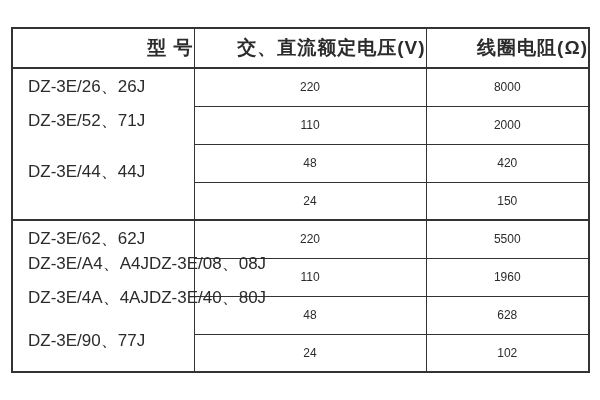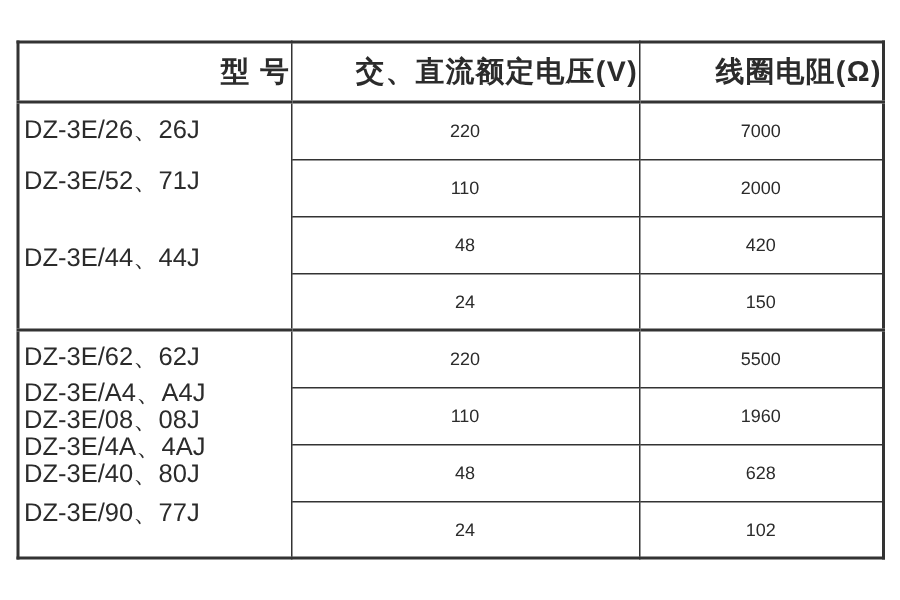--- a/index.html
+++ b/index.html
@@ -50,35 +50,35 @@
     border-top-width: 2px;
   }
   .spec-table td.model-cell {
     vertical-align: top;
     padding: 0;
   }
   .model-grid {
     display: grid;
     grid-template-rows: repeat(4, 1fr);
     height: 136px;
-    padding-left: 3px;
+    padding-left: 15px;
     box-sizing: border-box;
   }
   .model-item {
     display: flex;
     align-items: center;
     font-size: 17px;
     white-space: nowrap;
   }
   .model-item.span-2 {
     grid-row: span 2;
   }
   .model-pair {
     display: flex;
-    flex-direction: column;
+    flex-direction: row;
     justify-content: center;
   }
   .model-pair .model-line {
     font-size: 17px;
     line-height: 18px;
     white-space: nowrap;
   }
 </style>
 </head>
 <body>
@@ -99,21 +99,21 @@
 
       <tr class="body-row">
         <td class="model-cell" rowspan="4">
           <div class="model-grid">
             <div class="model-item">DZ-3E/26、26J</div>
             <div class="model-item">DZ-3E/52、71J</div>
             <div class="model-item span-2">DZ-3E/44、44J</div>
           </div>
         </td>
         <td class="num-cell">220</td>
-        <td class="num-cell">7000</td>
+        <td class="num-cell">8000</td>
       </tr>
       <tr class="body-row">
         <td class="num-cell">110</td>
         <td class="num-cell">2000</td>
       </tr>
       <tr class="body-row">
         <td class="num-cell">48</td>
         <td class="num-cell">420</td>
       </tr>
       <tr class="body-row">

